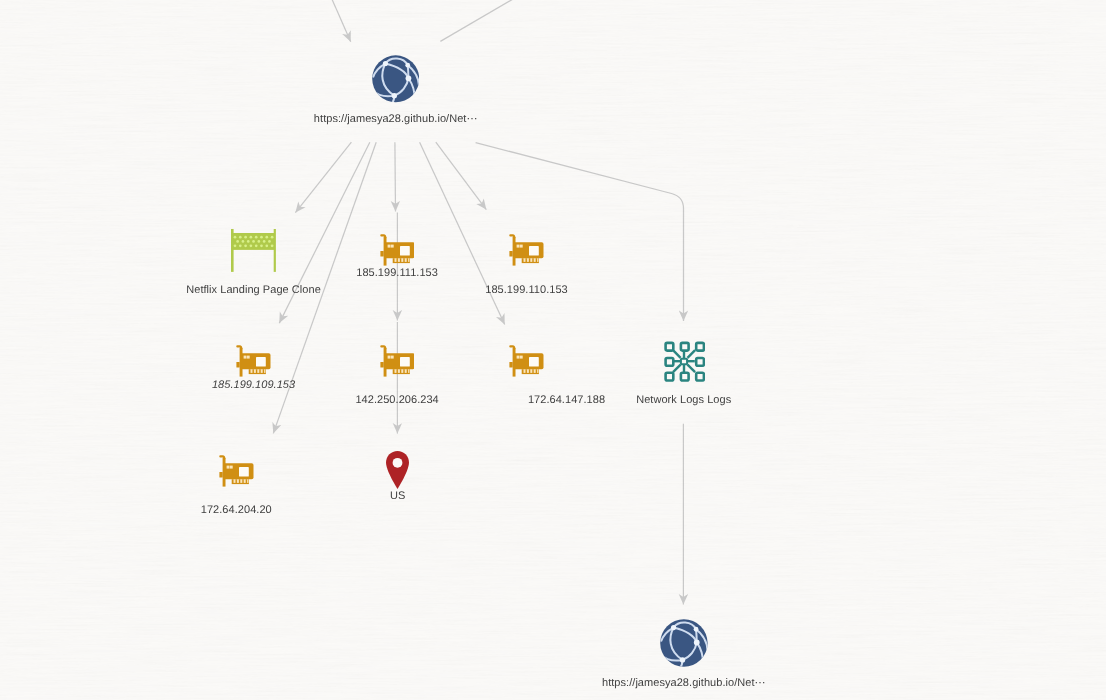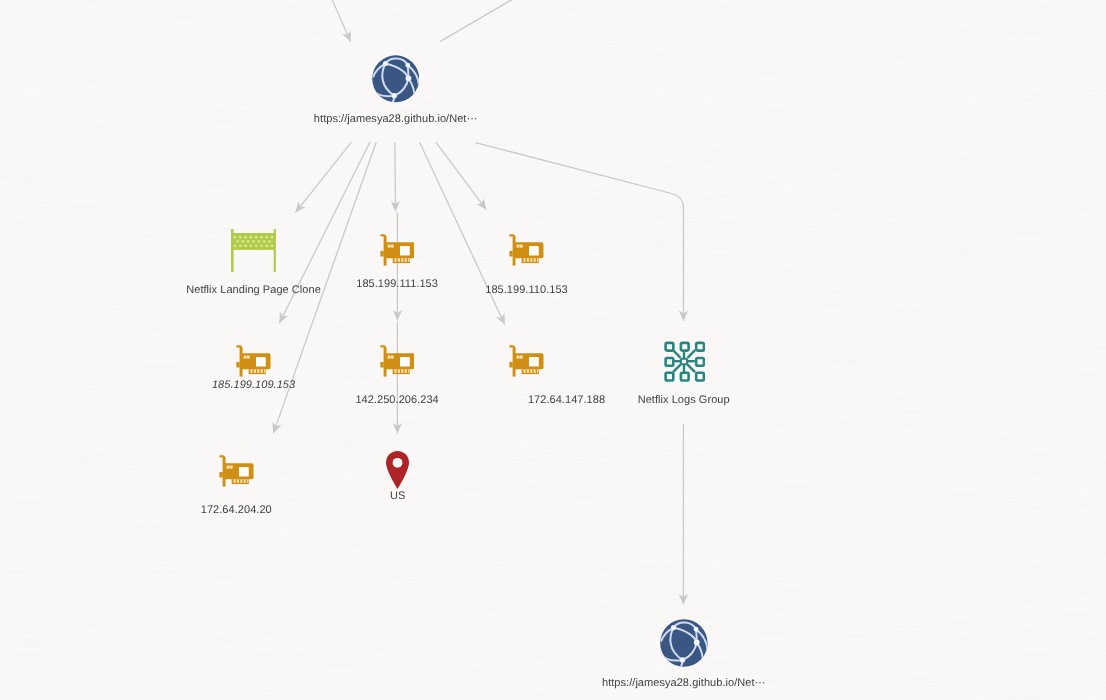--- a/index.html
+++ b/index.html
@@ -139,21 +139,21 @@
     <rect x="7.6" y="10.6" width="2.4" height="3.0"></rect>
               <rect x="10.4" y="10.6" width="3.3" height="3.0"></rect>
     <rect x="14.5" y="24.3" width="2.0" height="3.6"></rect>
               <rect x="17.9" y="24.3" width="2.0" height="3.6"></rect>
     <rect x="21.3" y="24.3" width="2.0" height="3.6"></rect>
               <rect x="24.7" y="24.3" width="2.0" height="3.6"></rect>
     <rect x="28.1" y="24.3" width="1.3" height="3.6"></rect>
   </g>
   <rect x="20.0" y="12.0" width="9.8" height="9.6" rx="0.7" fill="#fdfbf6"></rect>
           </svg></div>
-      <div class="label" style="top: 44px;">185.199.111.153</div>
+      <div class="label" style="top: 33px;">185.199.111.153</div>
     </div>
 
     <div class="node" style="left: 509.25px; top: 234.35px; width: 34.5px; height: 32.1px; text-align: right;">
       <div class="ico"><svg width="34.5" height="32.1" viewBox="0 0 34.5 32.1">
   <g fill="#d08f13">
     <rect x="3.6" y="3.0" width="2.9" height="28.6"></rect>
     <path d="M 1.4 1.4 L 3.6 1.3 Q 5.3 1.4 5.2 3.6" fill="none" stroke="#d08f13" stroke-width="2.3" stroke-linecap="round" stroke-linejoin="round"></path>
     <rect x="0.4" y="17.0" width="3.3" height="5.6" rx="0.5"></rect>
     <path d="M 5.2 8.2 L 32.7 8.2 Q 34.5 8.2 34.5 10.0 L 34.5 22.4 Q 34.5 24.2 32.7 24.2 L 5.2 24.2 Z"></path>
     <rect x="12.7" y="24.2" width="17.2" height="4.9"></rect>
@@ -260,21 +260,21 @@
     <rect x="2.6" y="18.0" width="7.7" height="7.7" rx="1.5"></rect>
     <rect x="33.2" y="18.0" width="7.7" height="7.7" rx="1.5"></rect>
     <rect x="2.6" y="32.8" width="7.7" height="7.7" rx="1.5"></rect>
     <rect x="17.9" y="32.8" width="7.7" height="7.7" rx="1.5"></rect>
     <rect x="33.2" y="32.8" width="7.7" height="7.7" rx="1.5"></rect>
   </g>
   <g stroke="#2a8480" fill="none" stroke-width="2.0">
     <rect x="17.9" y="18.7" width="6.2" height="5.6" rx="0.9"></rect>
   </g>
           </svg></div>
-      <div class="label" style="top: 54.1px;">Netflix Logs Group</div>
+      <div class="label" style="top: 54.1px;">Network Logs Logs</div>
     </div>
 
     <div class="node" style="left: 219px; top: 455.25px; width: 34.5px; height: 32.1px;">
       <div class="ico"><svg width="34.5" height="32.1" viewBox="0 0 34.5 32.1">
   <g fill="#d08f13">
     <rect x="3.6" y="3.0" width="2.9" height="28.6"></rect>
     <path d="M 1.4 1.4 L 3.6 1.3 Q 5.3 1.4 5.2 3.6" fill="none" stroke="#d08f13" stroke-width="2.3" stroke-linecap="round" stroke-linejoin="round"></path>
     <rect x="0.4" y="17.0" width="3.3" height="5.6" rx="0.5"></rect>
     <path d="M 5.2 8.2 L 32.7 8.2 Q 34.5 8.2 34.5 10.0 L 34.5 22.4 Q 34.5 24.2 32.7 24.2 L 5.2 24.2 Z"></path>
     <rect x="12.7" y="24.2" width="17.2" height="4.9"></rect>

